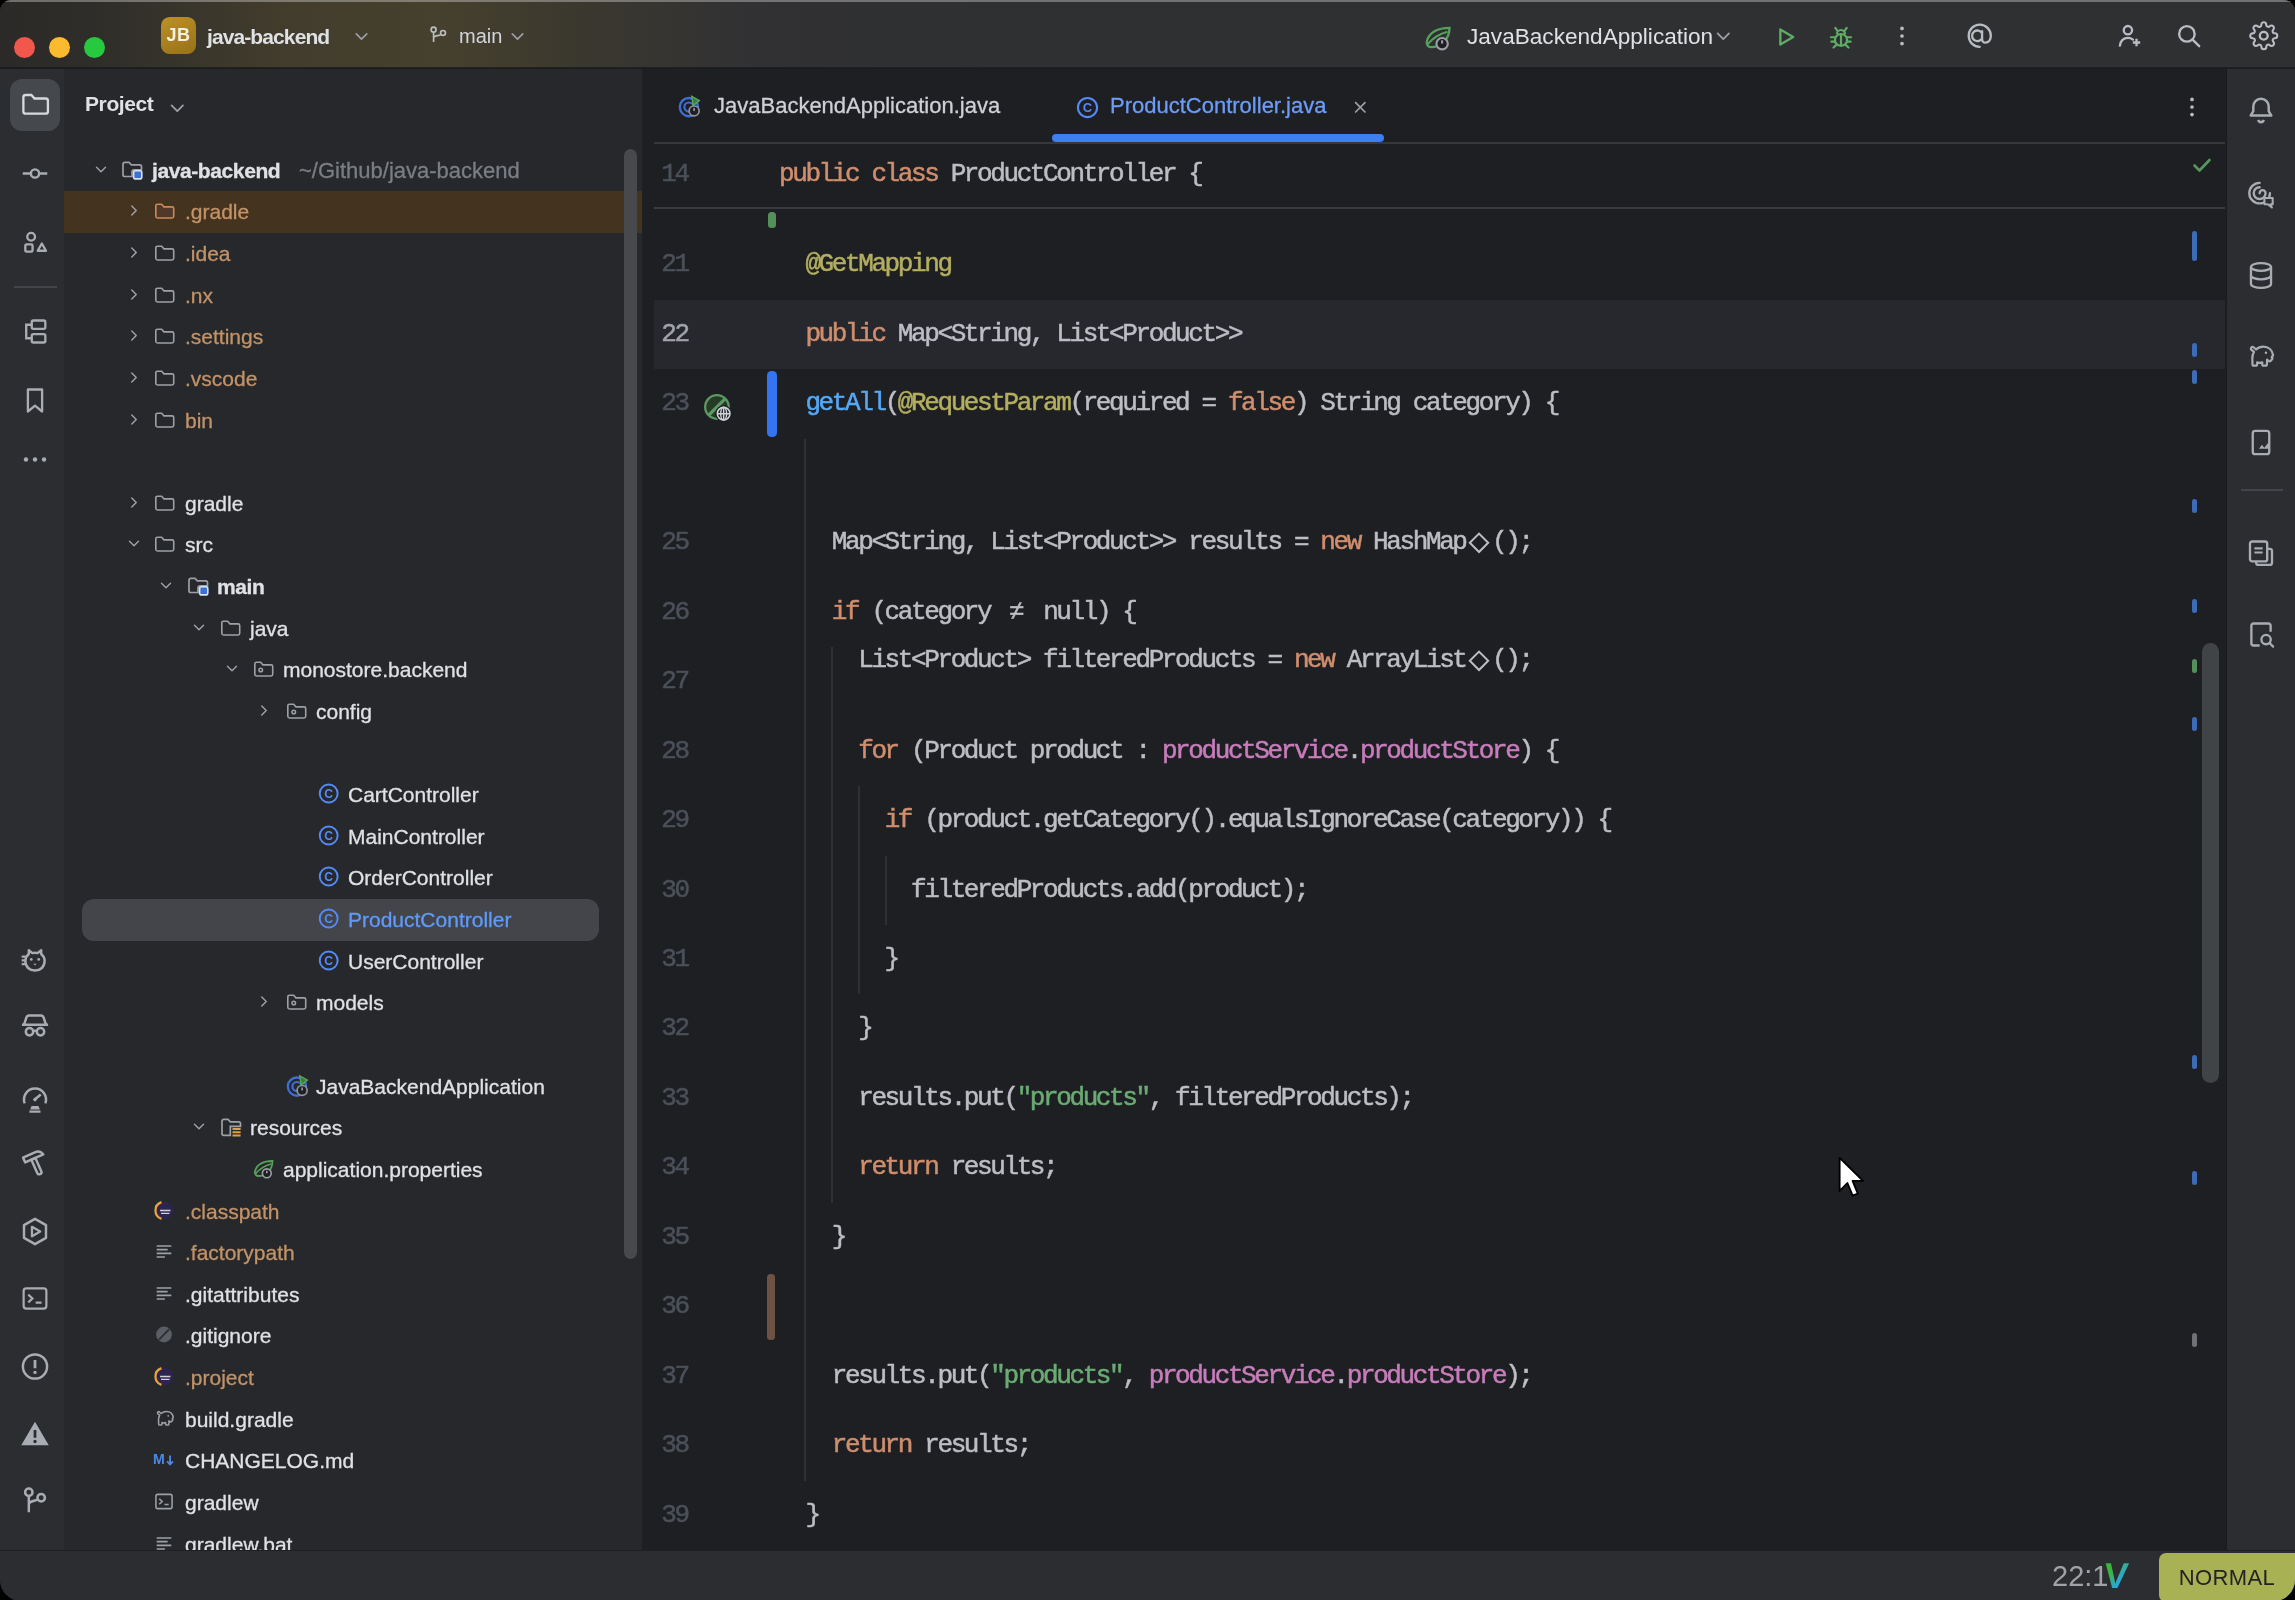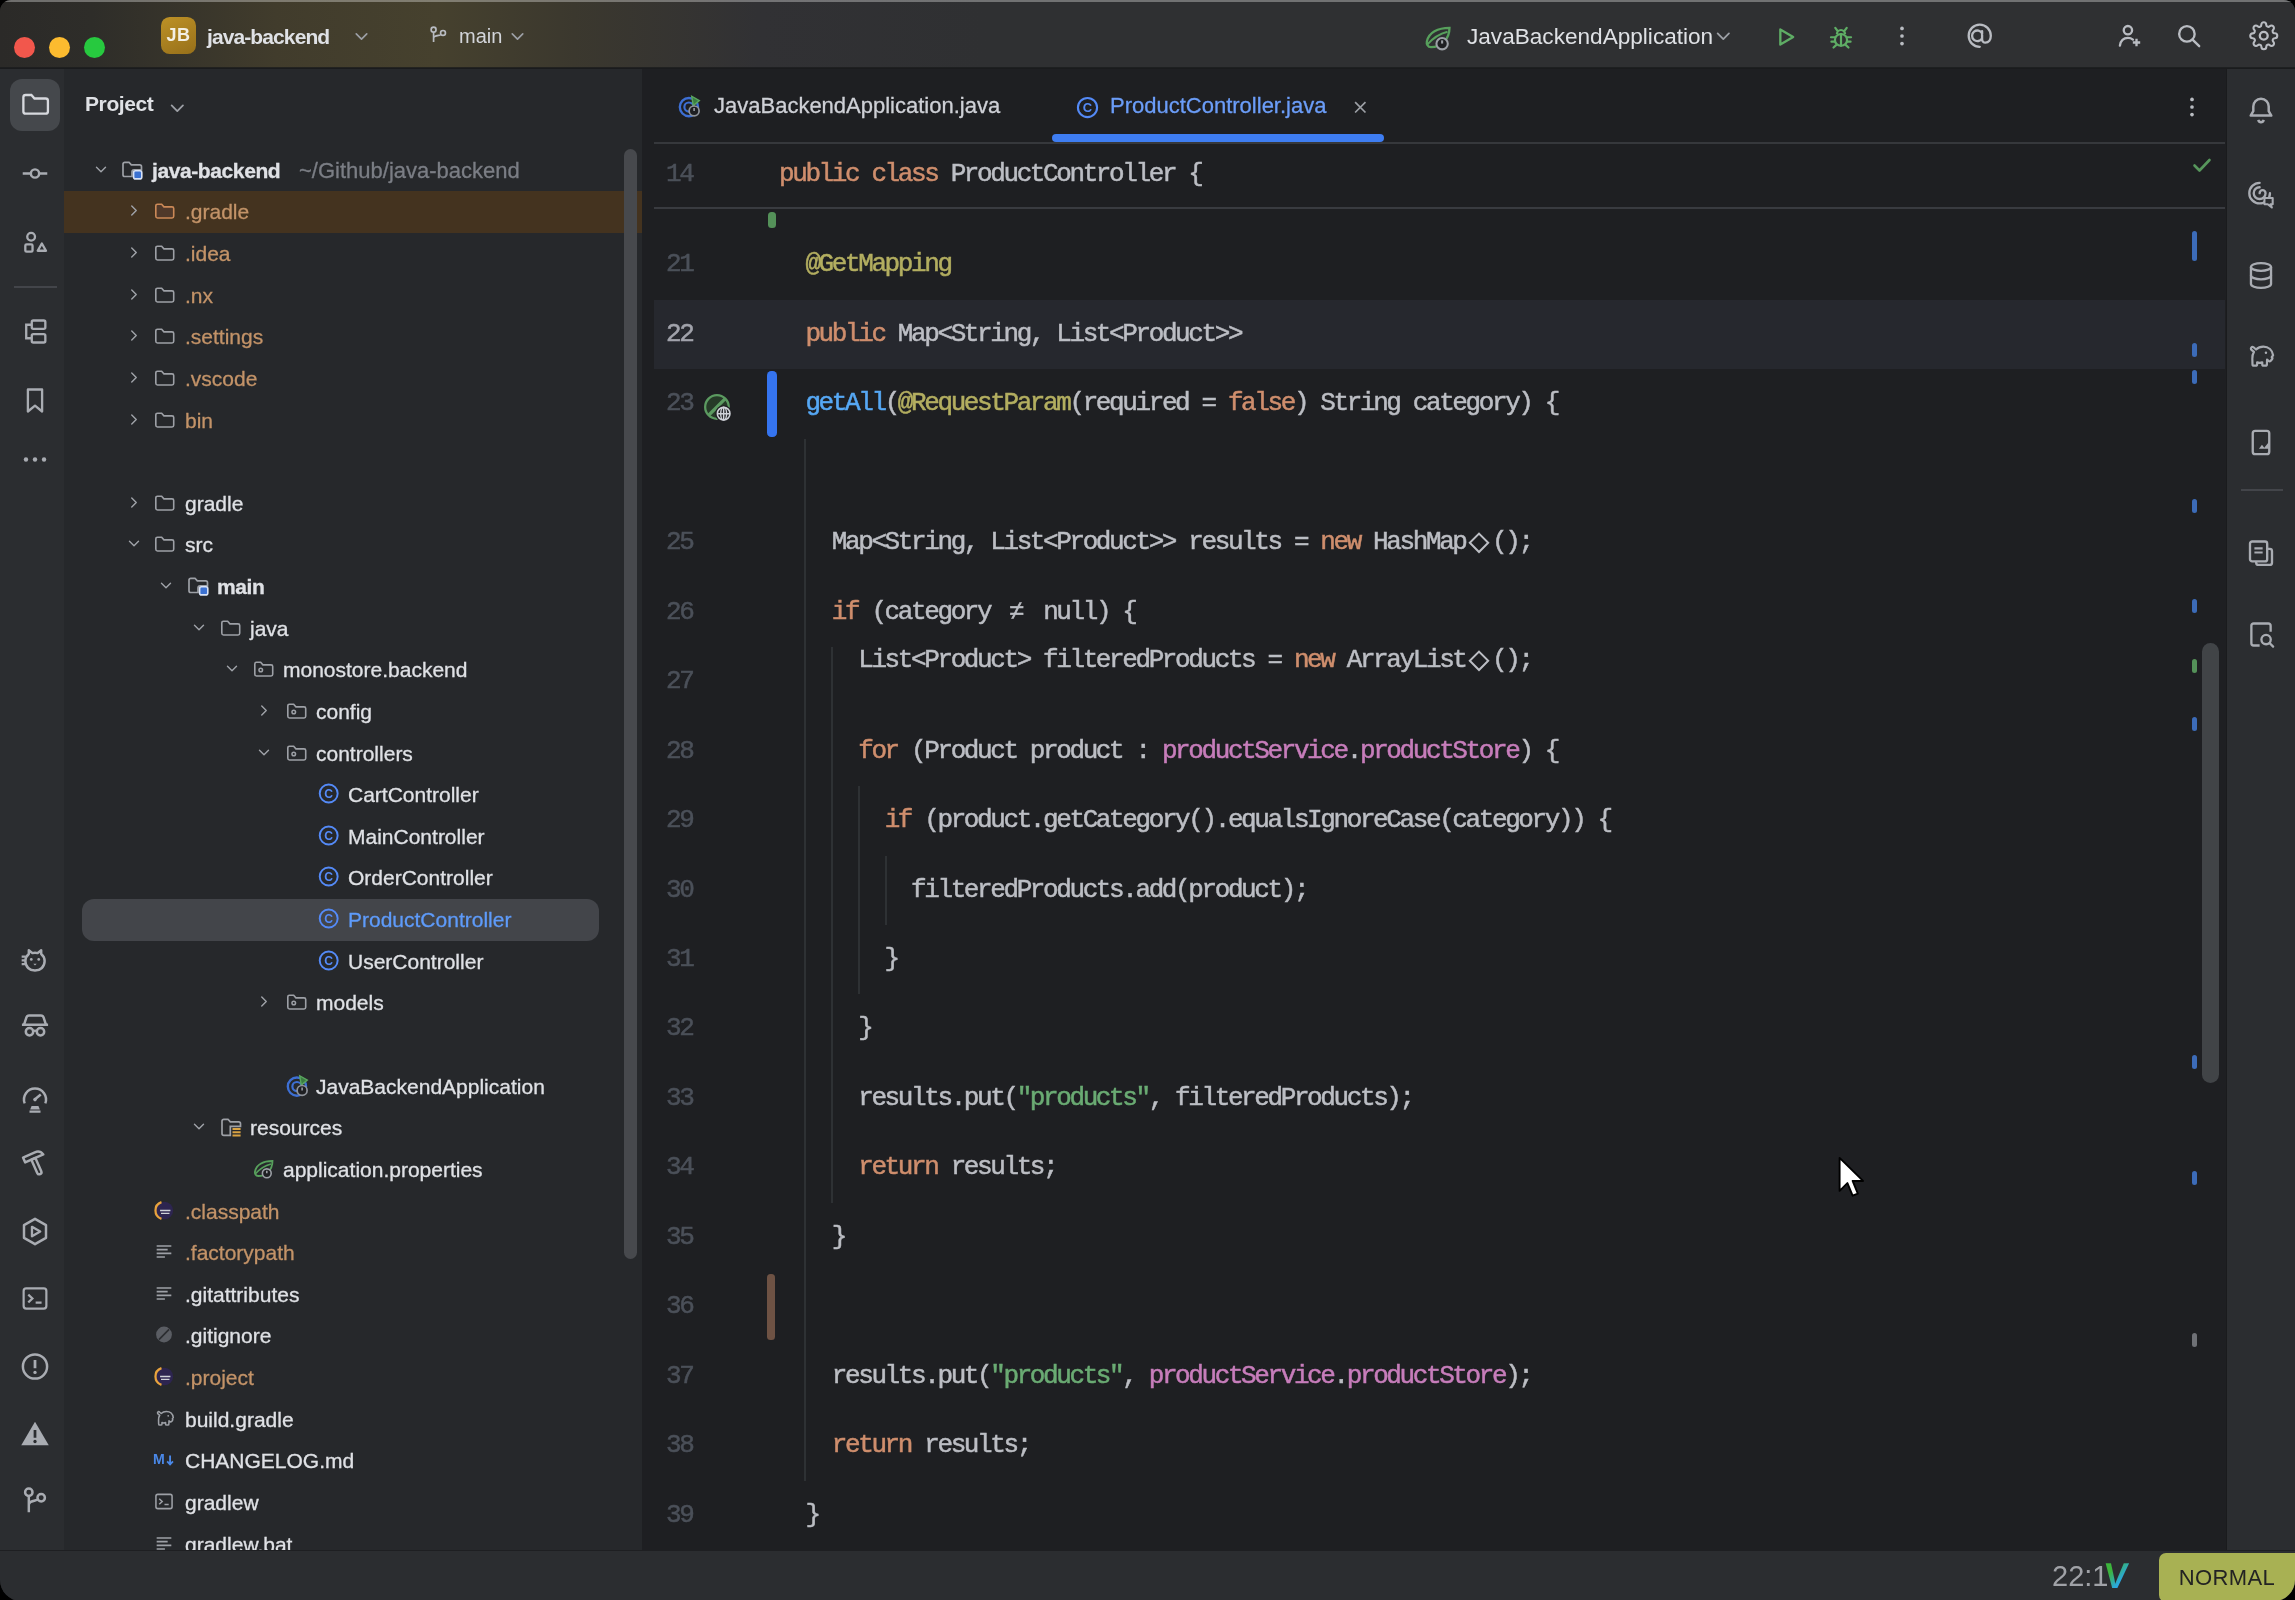--- a/index.html
+++ b/index.html
@@ -26,21 +26,21 @@
 .tlab{position:absolute;top:50%;transform:translateY(-50%);font-size:21px;color:#dfe1e5;white-space:nowrap;-webkit-text-stroke:0.3px}
 .torange{color:#c39368}
 .tbold{font-weight:700;letter-spacing:-0.4px}
 .tblue{color:#5e9bfa}
 .tpath{color:#7b7e85;font-size:22px}
 .ticon{position:absolute;top:50%;transform:translateY(-50%)}
 #pscroll{position:absolute;left:560px;top:80px;width:13px;height:1110px;background:#47494d;border-radius:7px}
 #editor{position:absolute;left:654px;top:69px;width:1571px;height:1481px;background:#1e1f22;overflow:hidden}
 .mono{font-family:"Liberation Mono",monospace;font-size:26px;letter-spacing:-2.4px;white-space:pre;-webkit-text-stroke:0.5px}
 .cline{position:absolute;left:125px;height:69px;line-height:69px;color:#bcbec4}
-.lnum{position:absolute;left:12px;width:41px;height:69px;line-height:69px;text-align:left;color:#4b5059}
+.lnum{position:absolute;left:0;width:41px;height:69px;line-height:69px;text-align:center;color:#4b5059}
 .lnum-cur{color:#a1a3ab}
 .kw{color:#cf8e6d}.ann{color:#b3ae60}.mtd{color:#56a8f5}.str{color:#6aab73}.fld{color:#c77dbb}
 .dia{display:inline-block;width:26.5px;position:relative;height:69px;vertical-align:top}
 .dia:before{content:"";position:absolute;left:50%;top:50%;width:11.3px;height:11.3px;border:2.3px solid #bcbec4;transform:translate(-50%,-50%) rotate(45deg)}
 .neq{display:inline-block;width:26.5px;text-align:center;letter-spacing:0}
 .guide{position:absolute;width:1.7px;background:#2e3134}
 .tabtxt{font-size:22px;color:#ced0d6;-webkit-text-stroke:0.3px}
 #stat{position:absolute;left:0;top:1551px;width:2295px;height:50px;background:#2b2d30}
 </style></head><body>
 <div id="win">
@@ -336,30 +336,20 @@
 </div>
 <div class="trow" style="top:622px">
 <div class="ticon" style="left:191px"><svg width="18" height="18" viewBox="0 0 24 24" fill="none" style="">
             <path d="M9 6l6 6-6 6" stroke="#9da0a6" stroke-width="1.9" fill="none" stroke-linecap="round" stroke-linejoin="round"></path>
           </svg></div>
 <div class="ticon" style="left:221px"><svg width="22.6" height="22.6" viewBox="0 0 24 24" fill="none" style="">
             <path d="M3 7.2c0-1 .8-1.8 1.8-1.8h4.4l2.4 2.7h8.6c1 0 1.8.8 1.8 1.8v8.2c0 1-.8 1.8-1.8 1.8H4.8c-1 0-1.8-.8-1.8-1.8z" stroke="#9da0a6" stroke-width="1.7"></path>
             <circle cx="9.3" cy="13.6" r="1.9" stroke="#9da0a6" stroke-width="1.6"></circle>
           </svg></div>
 <div class="tlab " style="left:252px">config</div>
-</div>
-<div class="trow" style="top:664px">
-<div class="ticon" style="left:191px"><svg width="18" height="18" viewBox="0 0 24 24" fill="none" style="">
-            <path d="M6 9l6 6 6-6" stroke="#9da0a6" stroke-width="1.9" fill="none" stroke-linecap="round" stroke-linejoin="round"></path>
-          </svg></div>
-<div class="ticon" style="left:221px"><svg width="22.6" height="22.6" viewBox="0 0 24 24" fill="none" style="">
-            <path d="M3 7.2c0-1 .8-1.8 1.8-1.8h4.4l2.4 2.7h8.6c1 0 1.8.8 1.8 1.8v8.2c0 1-.8 1.8-1.8 1.8H4.8c-1 0-1.8-.8-1.8-1.8z" stroke="#9da0a6" stroke-width="1.7"></path>
-            <circle cx="9.3" cy="13.6" r="1.9" stroke="#9da0a6" stroke-width="1.6"></circle>
-          </svg></div>
-<div class="tlab " style="left:252px">controllers</div>
 </div>
 <div class="trow" style="top:705px">
 <div class="ticon" style="left:253px"><svg width="23.4" height="23.4" viewBox="0 0 24 24" fill="none" style="">
             <circle cx="12" cy="12" r="9.2" stroke="#548af7" stroke-width="2"></circle>
             <text x="12" y="16.4" text-anchor="middle" font-family="Liberation Sans" font-size="12.5" font-weight="700" fill="#548af7">C</text>
           </svg></div>
 <div class="tlab " style="left:284px">CartController</div>
 </div>
 <div class="trow" style="top:747px">
 <div class="ticon" style="left:253px"><svg width="23.4" height="23.4" viewBox="0 0 24 24" fill="none" style="">

